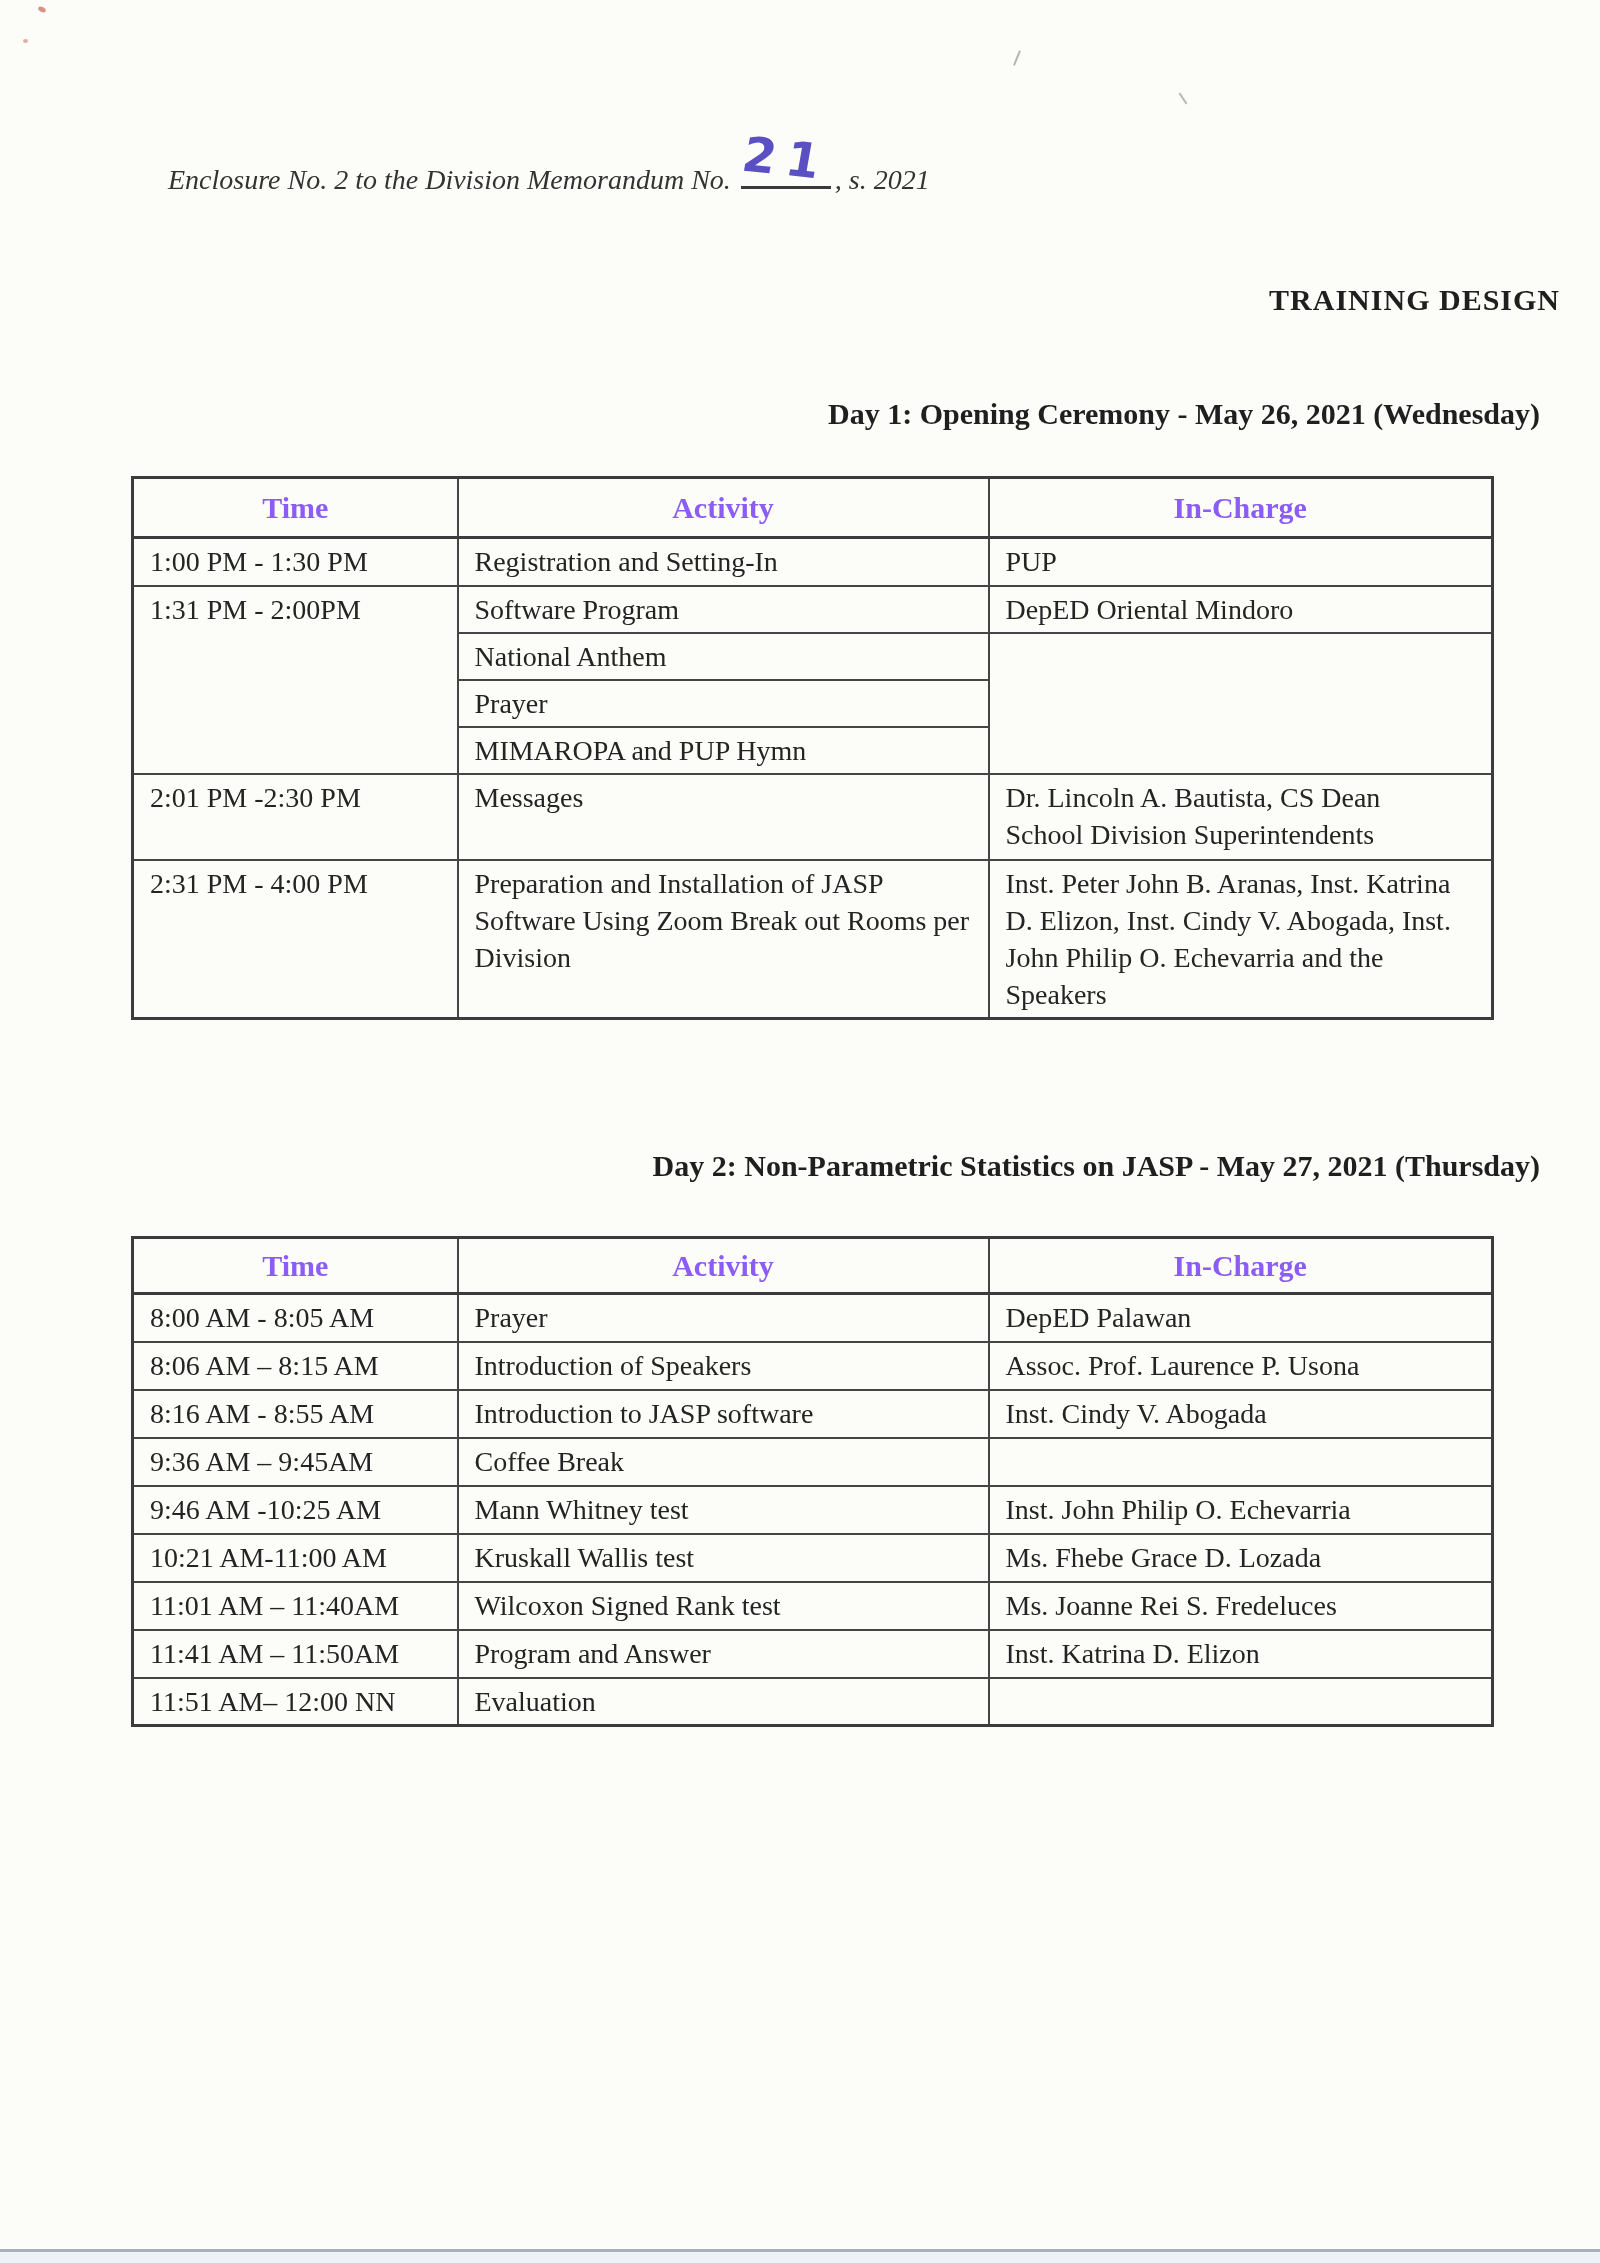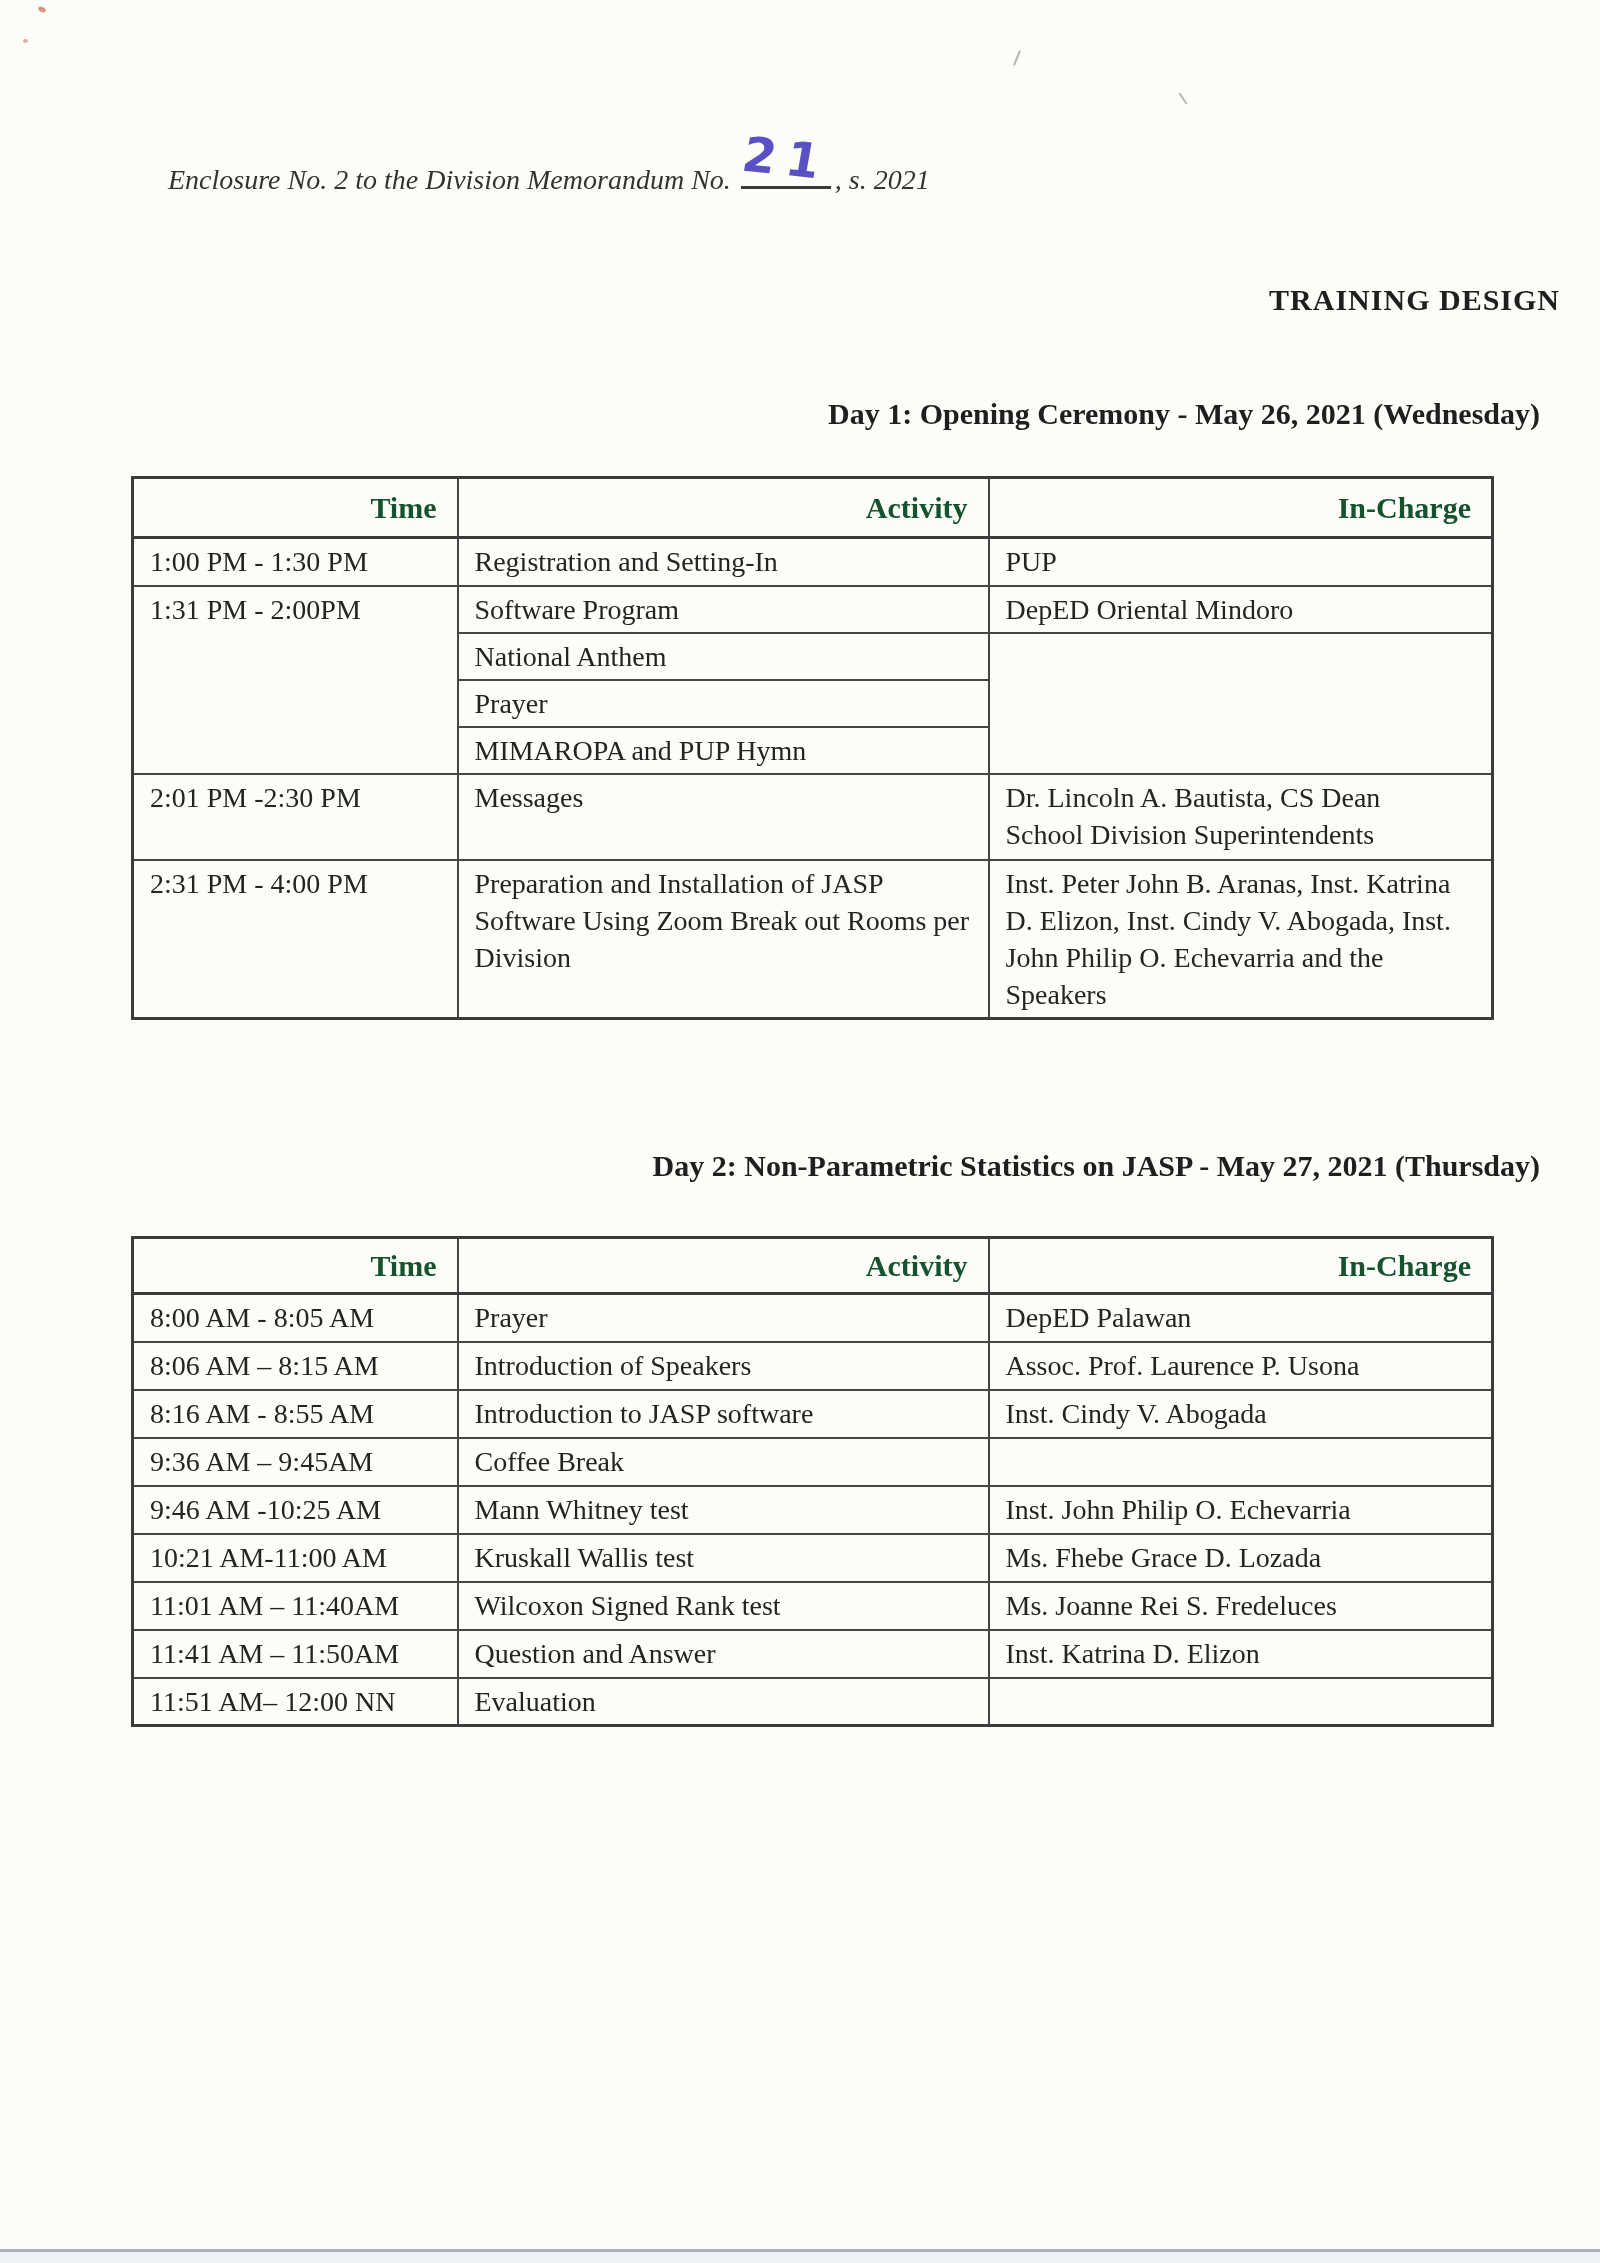--- a/index.html
+++ b/index.html
@@ -39,22 +39,22 @@
   table.sched {
     position:absolute; left:131px; width:1360px;
     border-collapse:collapse; table-layout:fixed;
     border:3px solid #3c3c3c;
     font-size:28px; line-height:37px; color:#242424;
   }
   .t1 { top:476px; }
   .t2 { top:1236px; }
   table.sched th, table.sched td { border:2px solid #454545; }
   table.sched th {
-    font-size:30px; font-weight:bold; text-align:right;
-    padding:8px 20px; border-bottom:3px solid #3c3c3c; color:#14532d;
+    font-size:30px; font-weight:bold; text-align:center;
+    padding:8px 20px; border-bottom:3px solid #3c3c3c; color:#8b5cf6;
   }
   table.sched td { vertical-align:top; padding:4px 10px 4px 16px; }
   td.time { padding-left:15px; white-space:nowrap; }
   .h60 { height:60px; } .h48 { height:48px; } .h46 { height:46px; }
   .h86 { height:86px; } .h150 { height:150px; }
 
   
   .artifact { position:absolute; pointer-events:none; }
   .speck1 { left:38px; top:7px;  width:8px; height:5px; background:rgba(185,58,40,.55); border-radius:50%; transform:rotate(25deg); }
   .speck2 { left:23px; top:39px; width:5px; height:4px; background:rgba(185,58,40,.40); border-radius:50%; }
@@ -172,21 +172,21 @@
         <td>Kruskall Wallis test</td>
         <td>Ms. Fhebe Grace D. Lozada</td>
       </tr>
       <tr class="h48">
         <td class="time">11:01 AM – 11:40AM</td>
         <td>Wilcoxon Signed Rank test</td>
         <td>Ms. Joanne Rei S. Fredeluces</td>
       </tr>
       <tr class="h48">
         <td class="time">11:41 AM – 11:50AM</td>
-        <td>Question and Answer</td>
+        <td>Program and Answer</td>
         <td>Inst. Katrina D. Elizon</td>
       </tr>
       <tr class="h48">
         <td class="time">11:51 AM– 12:00 NN</td>
         <td>Evaluation</td>
         <td></td>
       </tr>
     </tbody>
   </table>
 

